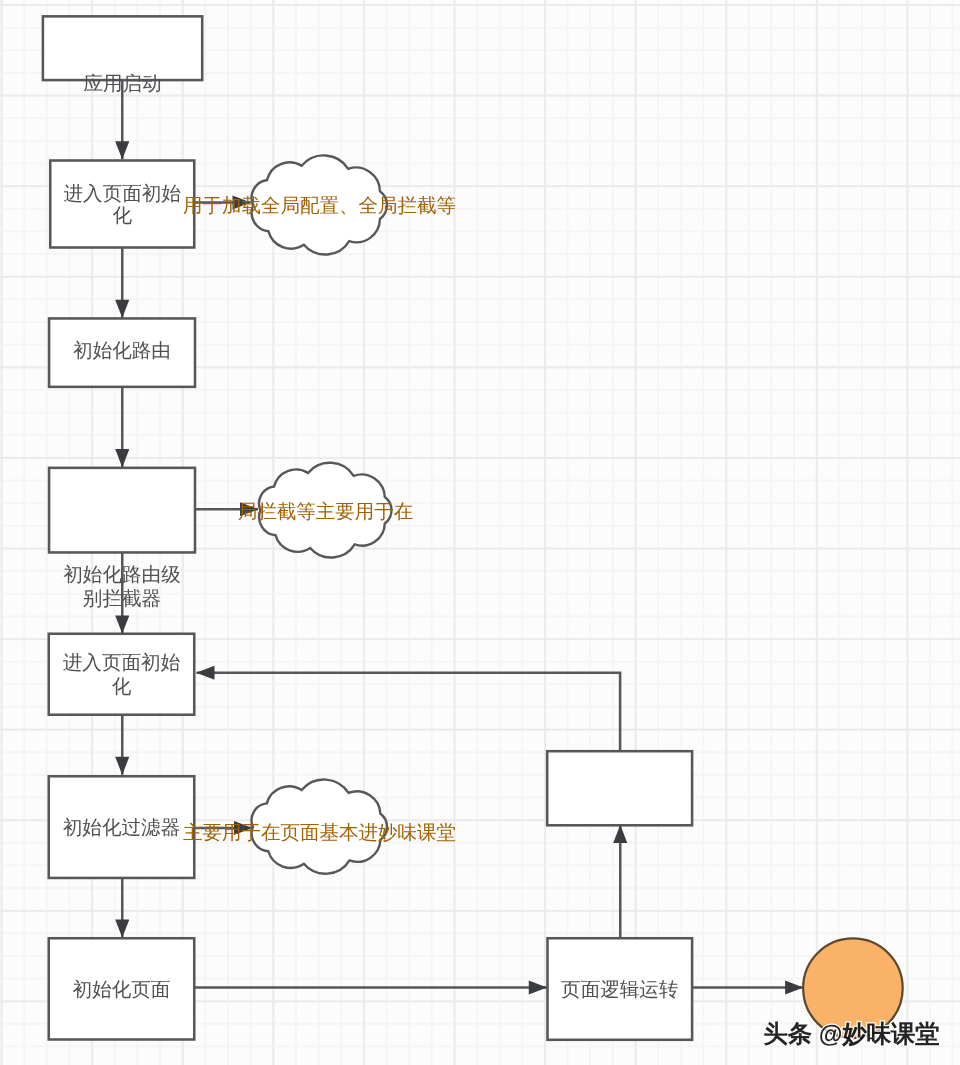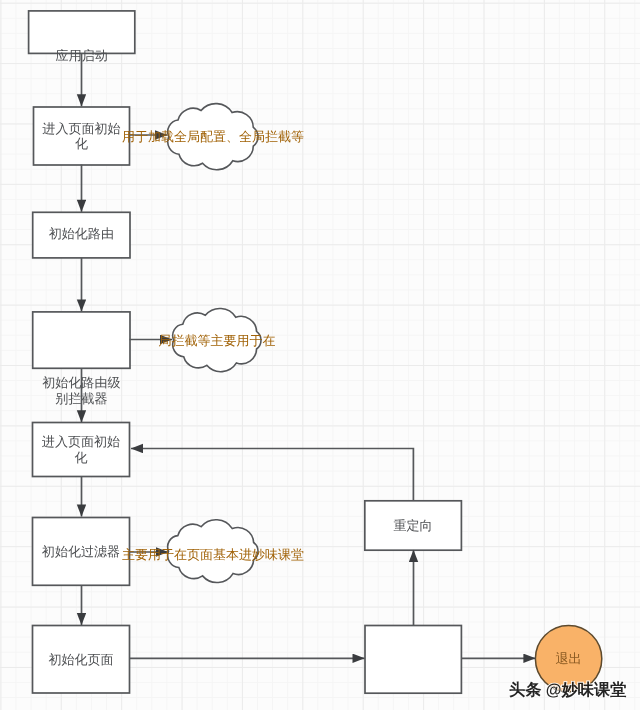--- a/index.html
+++ b/index.html
@@ -101,22 +101,21 @@
     <path d="M 413.4 500.8 L 413.4 448.5 L 131 448.5" fill="none" stroke="#55575a" stroke-width="1.7" marker-end="url(#ah)"></path>
   </svg>
 
   <div class="node-label" style="left:28.6px;top:10.9px;width:106.2px;height:42.5px;margin-top:24px;">应用启动</div>
   <div class="node-label" style="left:33.5px;top:107px;width:96px;height:58px;padding:0 8px;box-sizing:border-box;">进入页面初始化</div>
   <div class="node-label" style="left:32.7px;top:212.3px;width:97.3px;height:43px;">初始化路由</div>
   <div class="node-label" style="left:32.7px;top:311.9px;width:97.3px;height:62px;padding:0 8px;box-sizing:border-box;margin-top:48px;">初始化路由级别拦截器</div>
   <div class="node-label" style="left:32.5px;top:422.5px;width:97px;height:54px;padding:0 8px;box-sizing:border-box;">进入页面初始化</div>
   <div class="node-label" style="left:32.5px;top:625.5px;width:97px;height:67.5px;">初始化页面</div>
   <div class="node-label" style="left:32.5px;top:517.5px;width:97px;height:67.8px;">初始化过滤器</div>
-  <div class="node-label" style="left:364.8px;top:500.8px;width:96.6px;height:49.4px;">重定向</div>
-  <div class="node-label exit-label" style="left:535.4px;top:625.6px;width:66.4px;height:66.4px;">退出</div>
+  <div class="node-label" style="left:365px;top:625.5px;width:96.4px;height:67.7px;">页面逻辑运转</div>
 
   <div class="cloud-label" style="left:181px;top:104px;width:64px;height:66px;">
     <span>用于加载全</span>
     <span>局配置、全</span>
     <span>局拦截等</span>
   </div>
   <div class="cloud-label" style="left:185px;top:309px;width:64px;height:63px;">
     <span>局拦截等</span>
     <span>主要用于在</span>
   </div>

